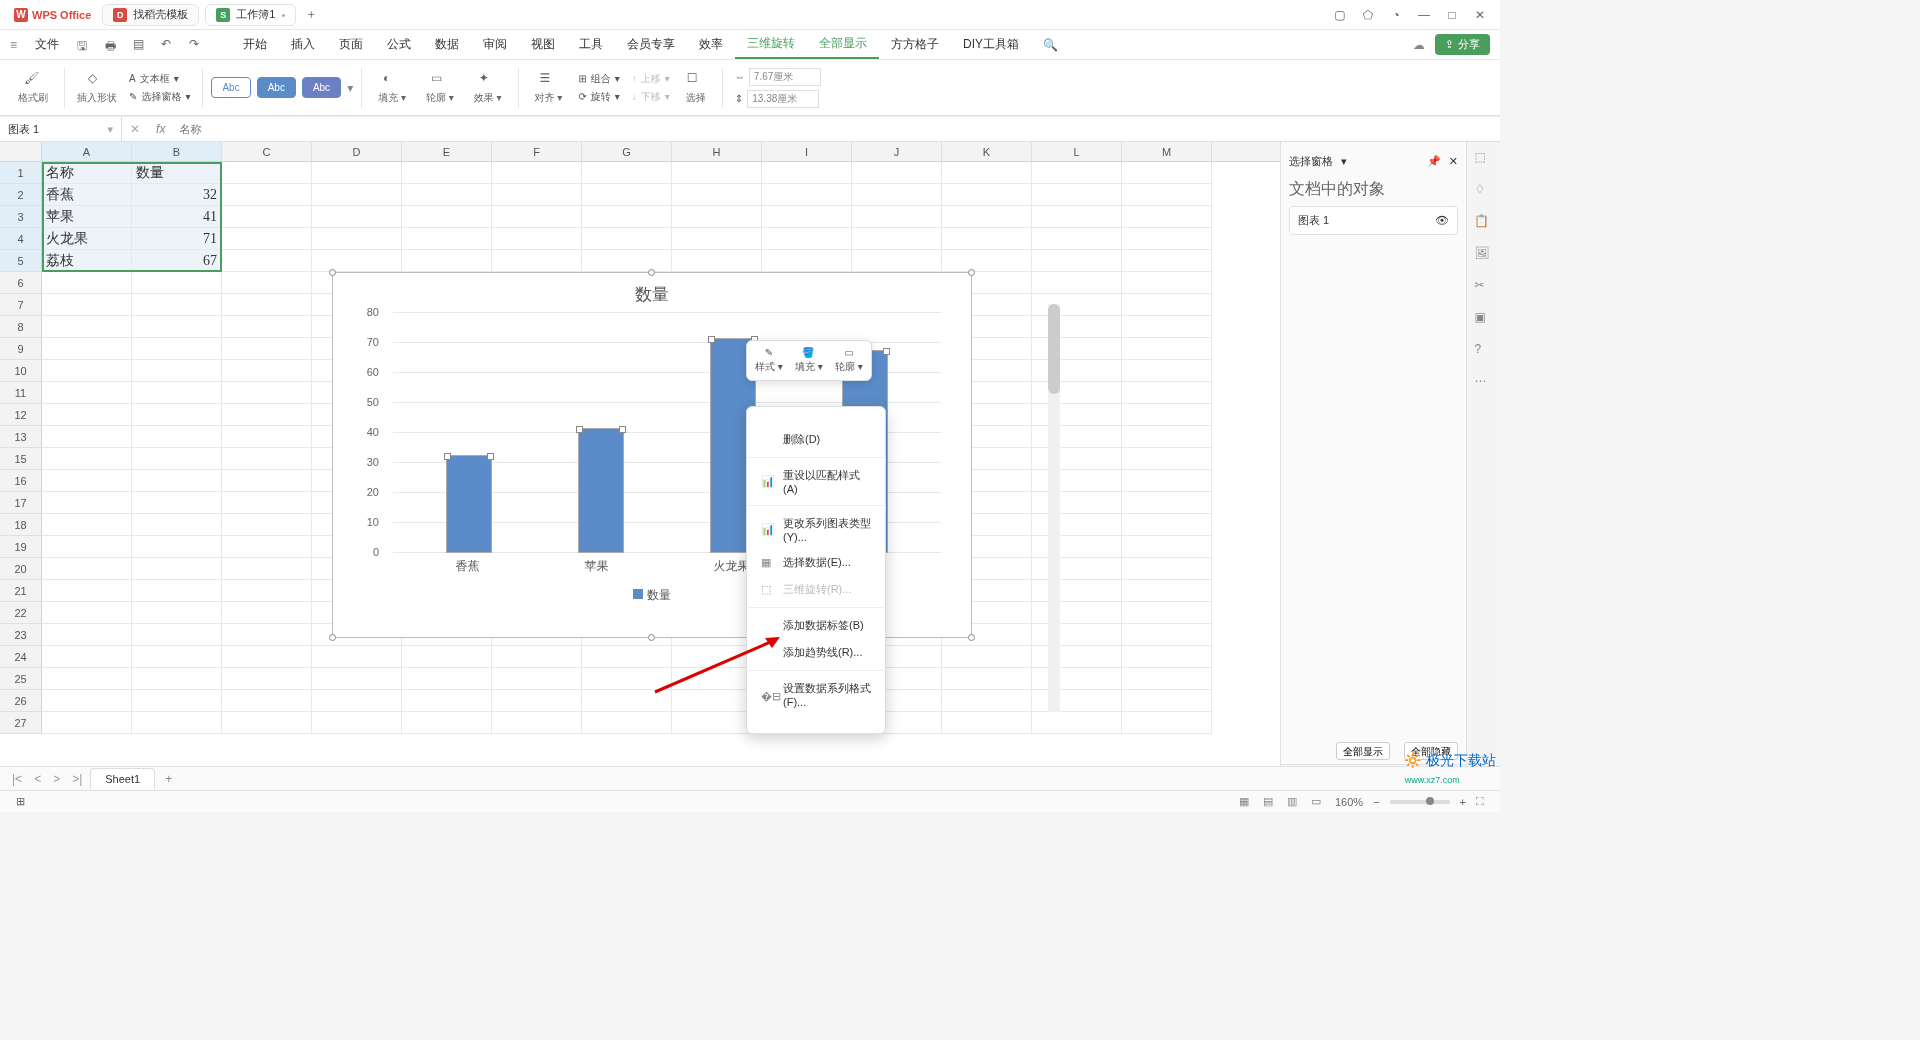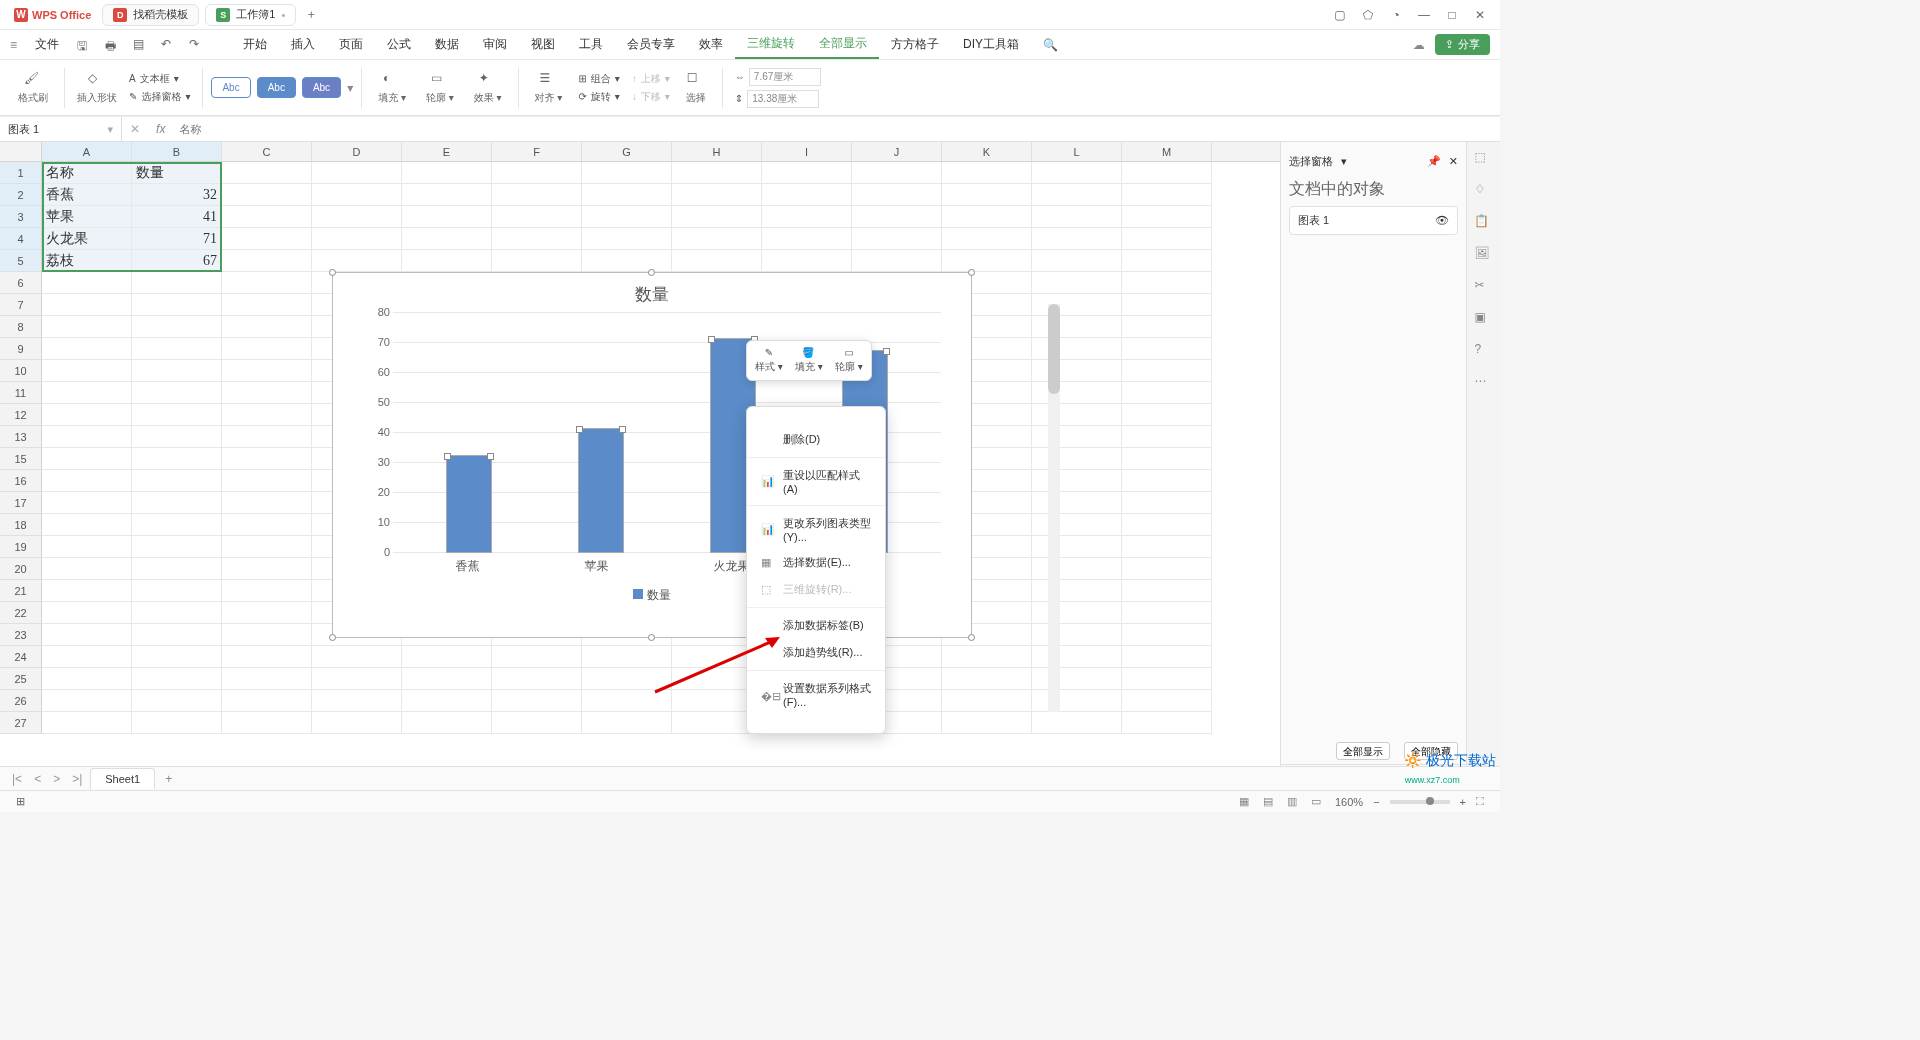--- a/index.html
+++ b/index.html
@@ -62,21 +62,21 @@
 .cell.selA { background: #eef3f9; }
 .cell.selB { background: #eef3f9; }
 .selection-border { position: absolute; border: 2px solid #4a9e5c; pointer-events: none; }
 
 
 .chart-container { position: absolute; left: 332px; top: 130px; width: 640px; height: 366px; background: #fff; border: 1px solid #bbb; }
 .chart-handle { position: absolute; width: 7px; height: 7px; background: #fff; border: 1px solid #888; border-radius: 50%; }
 .chart-title { text-align: center; font-size: 17px; color: #555; font-family: SimSun, serif; padding: 10px 0 6px; }
 .chart-plot { position: relative; height: 240px; margin: 0 30px; }
 .y-axis { position: absolute; left: 0; top: 0; height: 100%; width: 28px; }
-.y-tick { position: absolute; right: 1px; font-size: 11px; color: #666; transform: translateY(-50%); }
+.y-tick { position: absolute; right: 12px; font-size: 11px; color: #666; transform: translateY(-50%); }
 .grid-h { position: absolute; left: 30px; right: 0; height: 1px; background: #e8e8e8; }
 .bars { position: absolute; left: 40px; right: 10px; bottom: 0; top: 0; display: flex; justify-content: space-around; align-items: flex-end; }
 .bar { width: 44px; background: #5b8cc9; position: relative; }
 .bar.sel { outline: 1px solid #aaa; }
 .bar.sel::before, .bar.sel::after { content: ""; position: absolute; width: 5px; height: 5px; background: #fff; border: 1px solid #888; top: -3px; }
 .bar.sel::before { left: -3px; } .bar.sel::after { right: -3px; }
 .x-labels { display: flex; justify-content: space-around; margin: 6px 40px 0 70px; font-size: 12px; color: #555; font-family: SimSun,serif; }
 .legend { text-align: center; margin-top: 12px; font-size: 12px; color: #555; }
 .legend-sw { display: inline-block; width: 10px; height: 10px; background: #5b8cc9; margin-right: 4px; }
 

